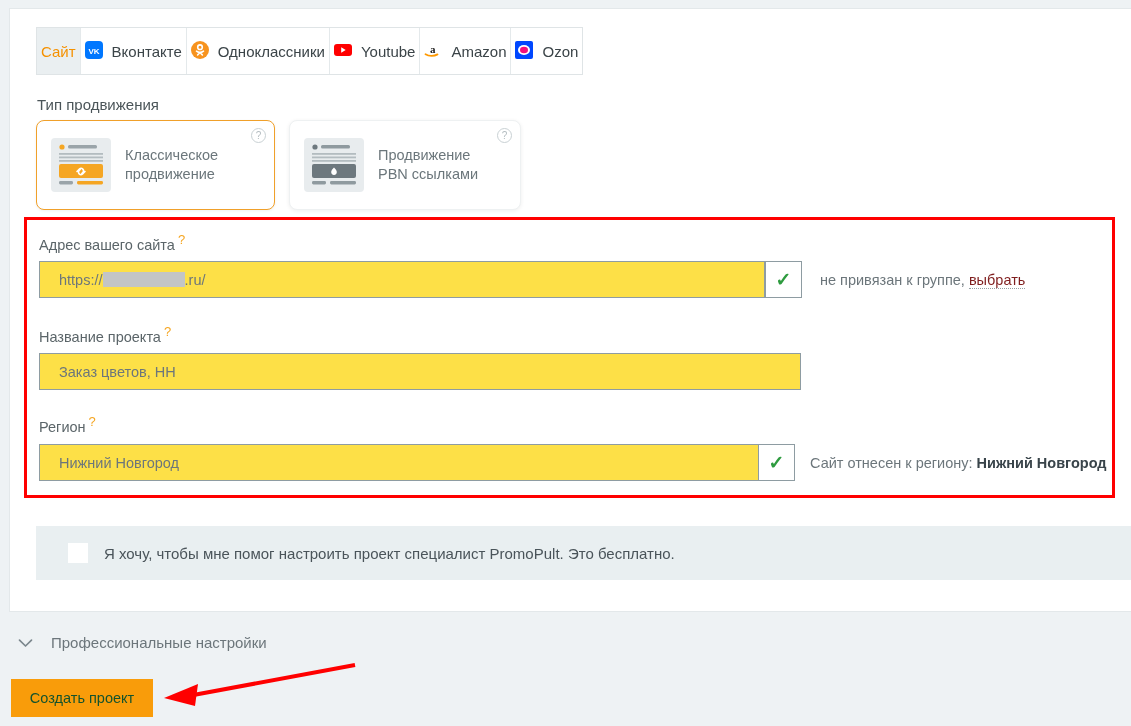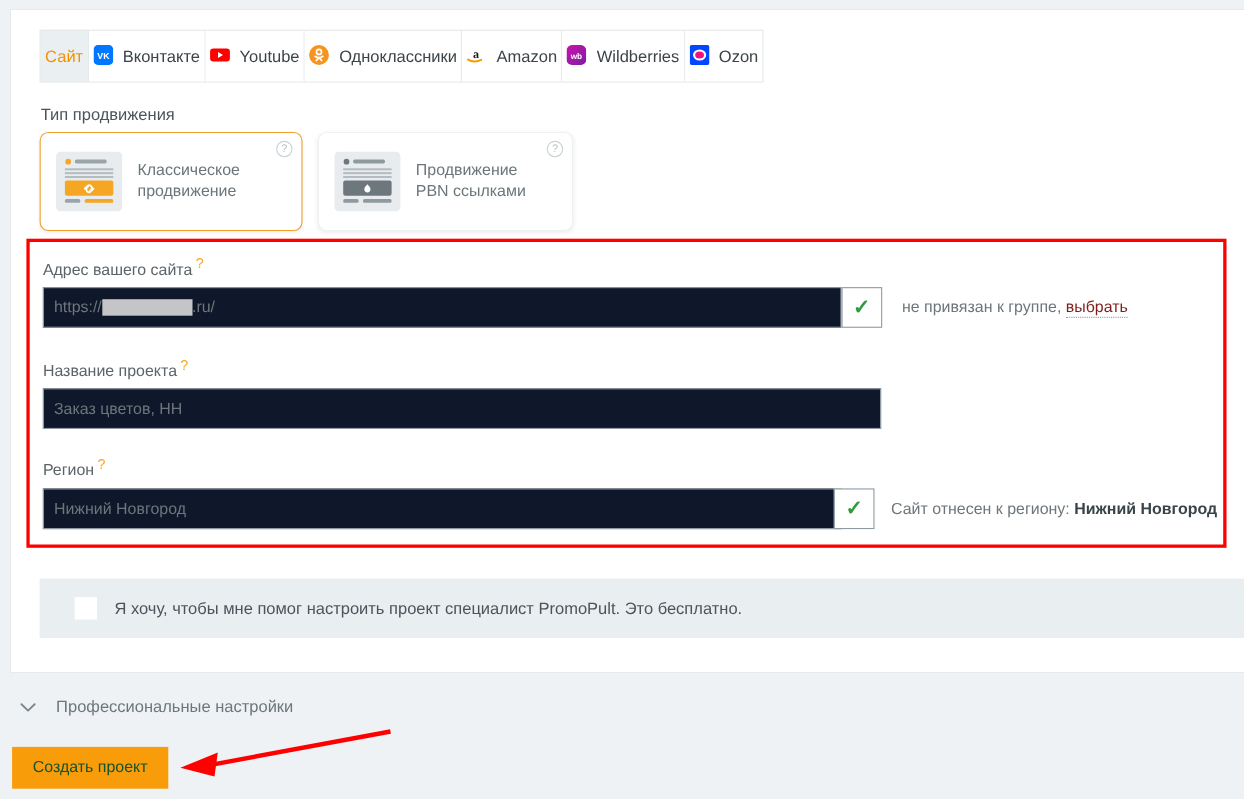--- a/index.html
+++ b/index.html
@@ -131,24 +131,24 @@
   .f-label .req {
     color: #f5a623;
     font-size: 13px;
     vertical-align: super;
     margin-left: 3px;
   }
   .f-input {
     position: absolute;
     height: 37px;
     border: 1px solid #8e9ca2;
-    background: #0f172a;
+    background: #fde047;
     display: flex;
     align-items: center;
-    padding-left: 9px;
+    padding-left: 19px;
     font-size: 14.5px;
     color: #6c767b;
     cursor: text;
   }
   .check-box-right {
     position: absolute;
     width: 37px; height: 37px;
     border: 1px solid #8e9ca2;
     background: #fff;
     display: flex; align-items: center; justify-content: center;
@@ -244,68 +244,53 @@
     </div>
 
     <div class="tab">
       <span class="ic">
         <svg width="18" height="18" viewBox="0 0 18 18">
             <rect width="18" height="18" rx="4" fill="#0077FF"></rect>
             <text x="9" y="12.6" font-size="8" font-weight="bold" fill="#fff" text-anchor="middle" font-family="Liberation Sans, sans-serif">VK</text>
           </svg>
       </span>
       <span class="tab-label">Вконтакте</span>
-    </div>
-
-    <div class="tab">
-      <span class="ic">
-        <svg width="18" height="18" viewBox="0 0 18 18">
-            <rect x="0" y="3" width="18" height="12" rx="3" fill="#FF0000"></rect>
-            <path d="M7.2 6.3v5.4L11.7 9z" fill="#fff"></path>
-          </svg>
-      </span>
-      <span class="tab-label">Youtube</span>
     </div>
 
     <div class="tab">
       <span class="ic">
         <svg width="18" height="18" viewBox="0 0 18 18">
             <circle cx="9" cy="9" r="9" fill="#F7931E"></circle>
             <circle cx="9" cy="6.2" r="2.3" fill="none" stroke="#fff" stroke-width="1.6"></circle>
             <path d="M5.5 10.2c2.2 1.7 4.8 1.7 7 0M6.6 14l2.4-2.6L11.4 14" stroke="#fff" stroke-width="1.6" fill="none" stroke-linecap="round"></path>
           </svg>
       </span>
       <span class="tab-label">Одноклассники</span>
     </div>
 
     <div class="tab">
       <span class="ic">
         <svg width="18" height="18" viewBox="0 0 18 18">
+            <rect x="0" y="3" width="18" height="12" rx="3" fill="#FF0000"></rect>
+            <path d="M7.2 6.3v5.4L11.7 9z" fill="#fff"></path>
+          </svg>
+      </span>
+      <span class="tab-label">Youtube</span>
+    </div>
+
+    <div class="tab">
+      <span class="ic">
+        <svg width="18" height="18" viewBox="0 0 18 18">
             <text x="6" y="11.5" font-size="11" font-weight="bold" fill="#1b1b1b" font-family="Liberation Serif, serif">a</text>
             <path d="M1.5 13.2c3.4 2.2 8.6 2.2 12 .2" stroke="#FF9900" stroke-width="1.8" fill="none" stroke-linecap="round"></path>
           </svg>
       </span>
       <span class="tab-label">Amazon</span>
     </div>
 
-    <div class="tab">
-      <span class="ic">
-        <svg width="18" height="18" viewBox="0 0 18 18">
-            <defs>
-              <linearGradient id="wbg" x1="0" y1="0" x2="1" y2="1">
-                <stop offset="0" stop-color="#CB11AB"></stop>
-                <stop offset="1" stop-color="#7B1FA2"></stop>
-              </linearGradient>
-            </defs>
-            <rect width="18" height="18" rx="5" fill="url(#wbg)"></rect>
-            <text x="9" y="12.2" font-size="7.5" font-weight="bold" fill="#fff" text-anchor="middle" font-family="Liberation Sans, sans-serif">wb</text>
-          </svg>
-      </span>
-      <span class="tab-label">Wildberries</span>
-    </div>
 
     <div class="tab">
       <span class="ic">
         <svg width="18" height="18" viewBox="0 0 18 18">
             <rect width="18" height="18" rx="2" fill="#0047FF"></rect>
             <ellipse cx="9" cy="9" rx="6" ry="5" fill="#fff"></ellipse>
             <ellipse cx="9" cy="9" rx="4" ry="3.2" fill="#F1117E"></ellipse>
           </svg>
       </span>
       <span class="tab-label">Ozon</span>

